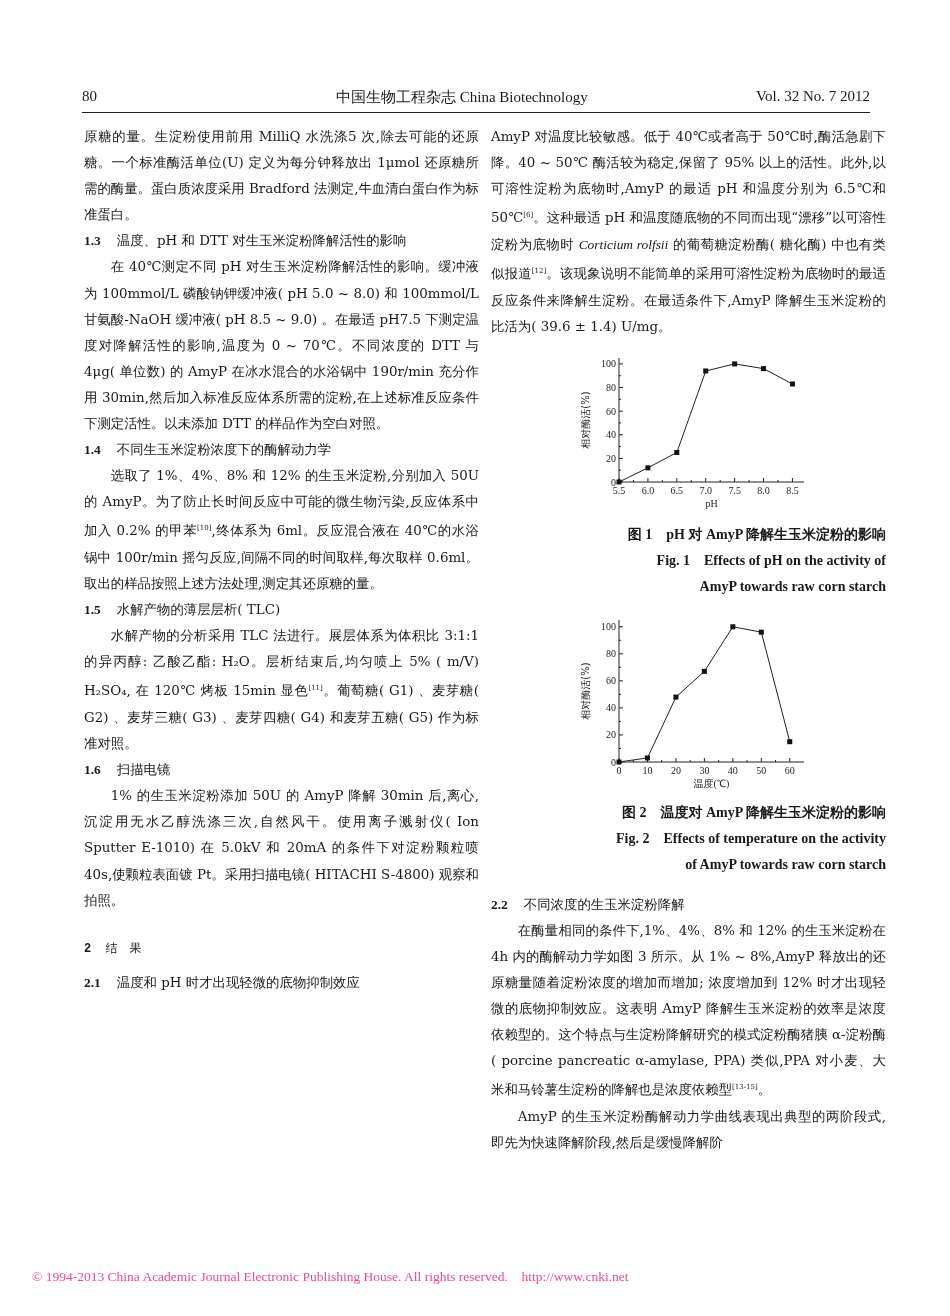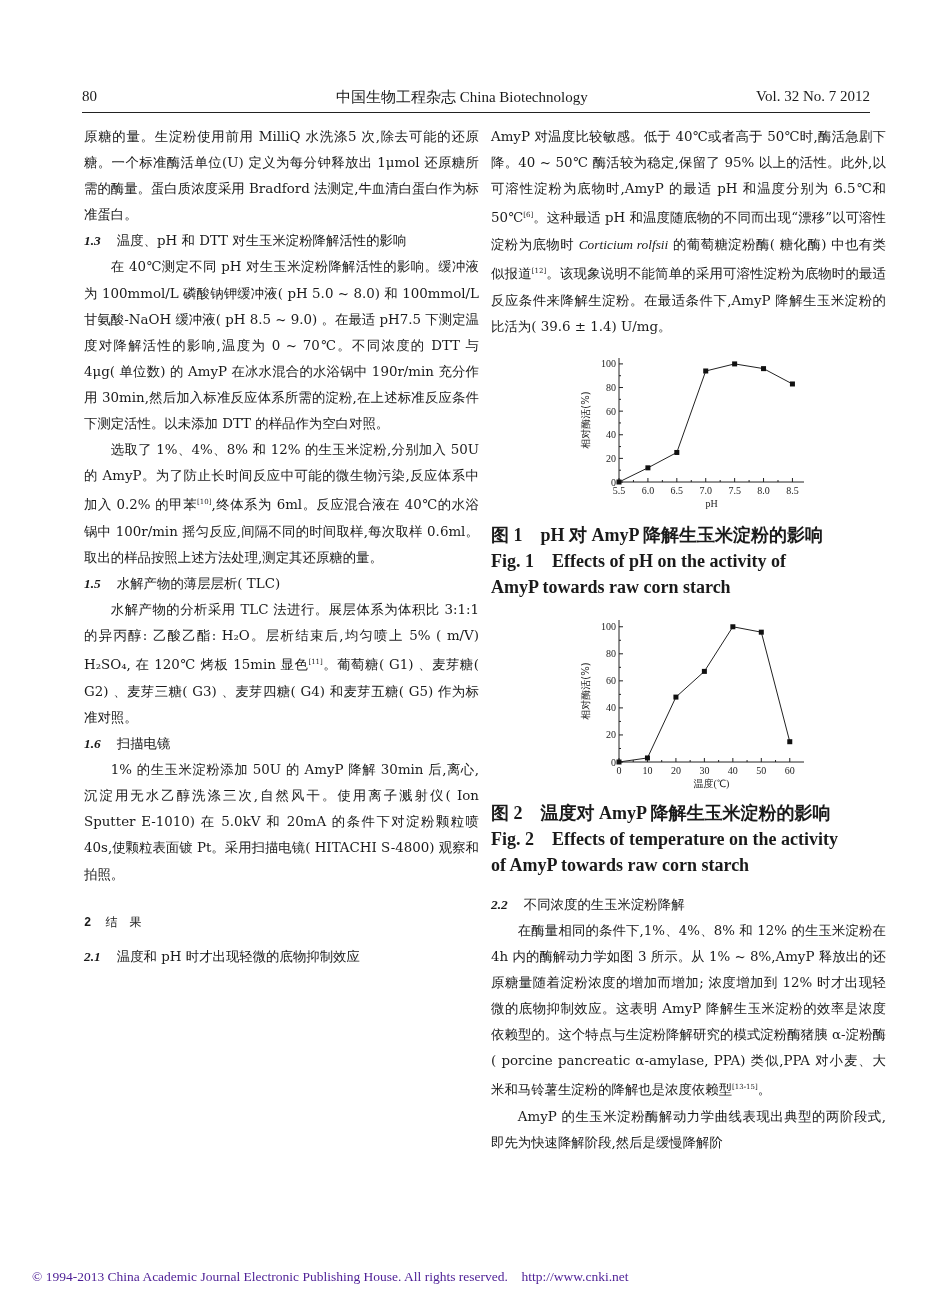--- a/index.html
+++ b/index.html
@@ -9,45 +9,46 @@
             border-bottom:1px solid #222; font-family:"Liberation Serif",serif; font-size:15px; }
   .header .pg { position:absolute; left:0; top:4px; }
   .header .jt { position:absolute; left:254px; top:4px; }
   .header .vol { position:absolute; right:0; top:4px;margin-left:14px; }
   .col { position:absolute; top:124px; width:395px; font-size:13.4px; line-height:26.1px; }
   .col.left { left:84px; }
   .col.right { left:491px; }
   .p { margin:0; text-align:justify; }
   .ind { text-indent:2em; }
   .sec { margin:0; font-size:13.4px; }
-  .sec b { font-family:"Liberation Serif",serif; margin-right:1.2em;font-style:italic; }
+  .sec b { font-family:"Liberation Serif",serif; margin-right:1.2em; }
   .h2 { font-size:12px; margin:22px 0 8px 0; font-weight:bold;font-family:Liberation Mono, monospace; }
   .h2 span { margin-left:1.2em; letter-spacing:1em; font-weight:normal; }
   .figure { position:relative; width:395px; }
   .chart svg { display:block; margin:0 auto; }
-  .cap { text-align:left; font-size:18px; line-height:26px; font-family:"Liberation Serif",serif; }
+  .cap { text-align:right; font-size:14px; line-height:26px; font-family:"Liberation Serif",serif; }
   .cap b { font-weight:bold; }
-  .footer { position:absolute; left:32px; top:1268px; font-size:13.5px; color:#4c1d95;
+  .footer { position:absolute; left:32px; top:1268px; font-size:13.5px; color:#ec4899;
             font-family:"Liberation Serif",serif; }
   sup { font-size:7px; }
   i { font-family:"Liberation Serif",serif; }
 </style>
 </head>
 <body>
 
 <div class="header">
   <span class="pg">80</span>
   <span class="jt">中国生物工程杂志 China Biotechnology</span>
   <span class="vol">Vol. 32 No. 7 2012</span>
 </div>
 
 <div class="col left">
   <p class="p">原糖的量。生淀粉使用前用 MilliQ 水洗涤5 次,除去可能的还原糖。一个标准酶活单位(U) 定义为每分钟释放出 1μmol 还原糖所需的酶量。蛋白质浓度采用 Bradford 法测定,牛血清白蛋白作为标准蛋白。</p>
   <p class="sec"><b>1.3</b><span>温度、pH 和 DTT 对生玉米淀粉降解活性的影响</span></p>
   <p class="p ind">在 40℃测定不同 pH 对生玉米淀粉降解活性的影响。缓冲液为 100mmol/L 磷酸钠钾缓冲液( pH 5.0 ~ 8.0) 和 100mmol/L 甘氨酸-NaOH 缓冲液( pH 8.5 ~ 9.0) 。在最适 pH7.5 下测定温度对降解活性的影响,温度为 0 ~ 70℃。不同浓度的 DTT 与 4μg( 单位数) 的 AmyP 在冰水混合的水浴锅中 190r/min 充分作用 30min,然后加入标准反应体系所需的淀粉,在上述标准反应条件下测定活性。以未添加 DTT 的样品作为空白对照。</p>
+  <p class="sec"><b>1.4</b><span>不同生玉米淀粉浓度下的酶解动力学</span></p>
   <p class="p ind"><span>选取了 1%、4%、8% 和 12% 的生玉米淀粉,分别加入 50U 的 AmyP。为了防止长时间反应中可能的微生物污染,反应体系中加入 0.2% 的甲苯</span><sup>[10]</sup><span>,终体系为 6ml。反应混合液在 40℃的水浴锅中 100r/min 摇匀反应,间隔不同的时间取样,每次取样 0.6ml。取出的样品按照上述方法处理,测定其还原糖的量。</span></p>
   <p class="sec"><b>1.5</b><span>水解产物的薄层层析( TLC)</span></p>
   <p class="p ind"><span>水解产物的分析采用 TLC 法进行。展层体系为体积比 3:1:1的异丙醇: 乙酸乙酯: H₂O。层析结束后,均匀喷上 5% ( m/V) H₂SO₄, 在 120℃ 烤板 15min 显色</span><sup>[11]</sup><span>。葡萄糖( G1) 、麦芽糖( G2) 、麦芽三糖( G3) 、麦芽四糖( G4) 和麦芽五糖( G5) 作为标准对照。</span></p>
   <p class="sec"><b>1.6</b><span>扫描电镜</span></p>
   <p class="p ind">1% 的生玉米淀粉添加 50U 的 AmyP 降解 30min 后,离心,沉淀用无水乙醇洗涤三次,自然风干。使用离子溅射仪( Ion Sputter E-1010) 在 5.0kV 和 20mA 的条件下对淀粉颗粒喷 40s,使颗粒表面镀 Pt。采用扫描电镜( HITACHI S-4800) 观察和拍照。</p>
   <p class="h2"><b>2</b><span>结果</span></p>
   <p class="sec"><b>2.1</b><span>温度和 pH 时才出现轻微的底物抑制效应</span></p>
 </div>
 
 <div class="col right">

